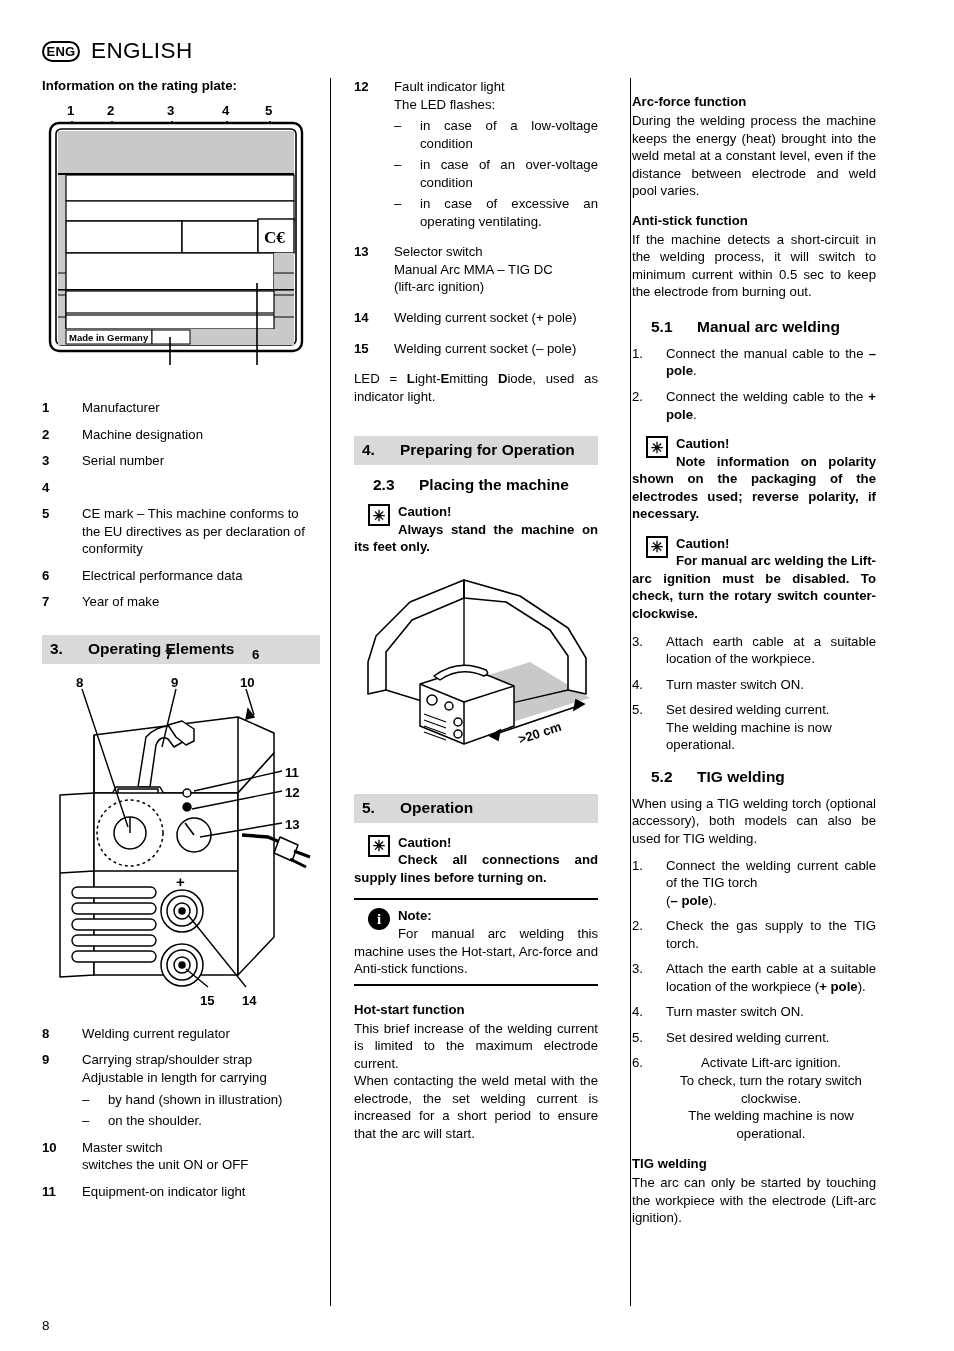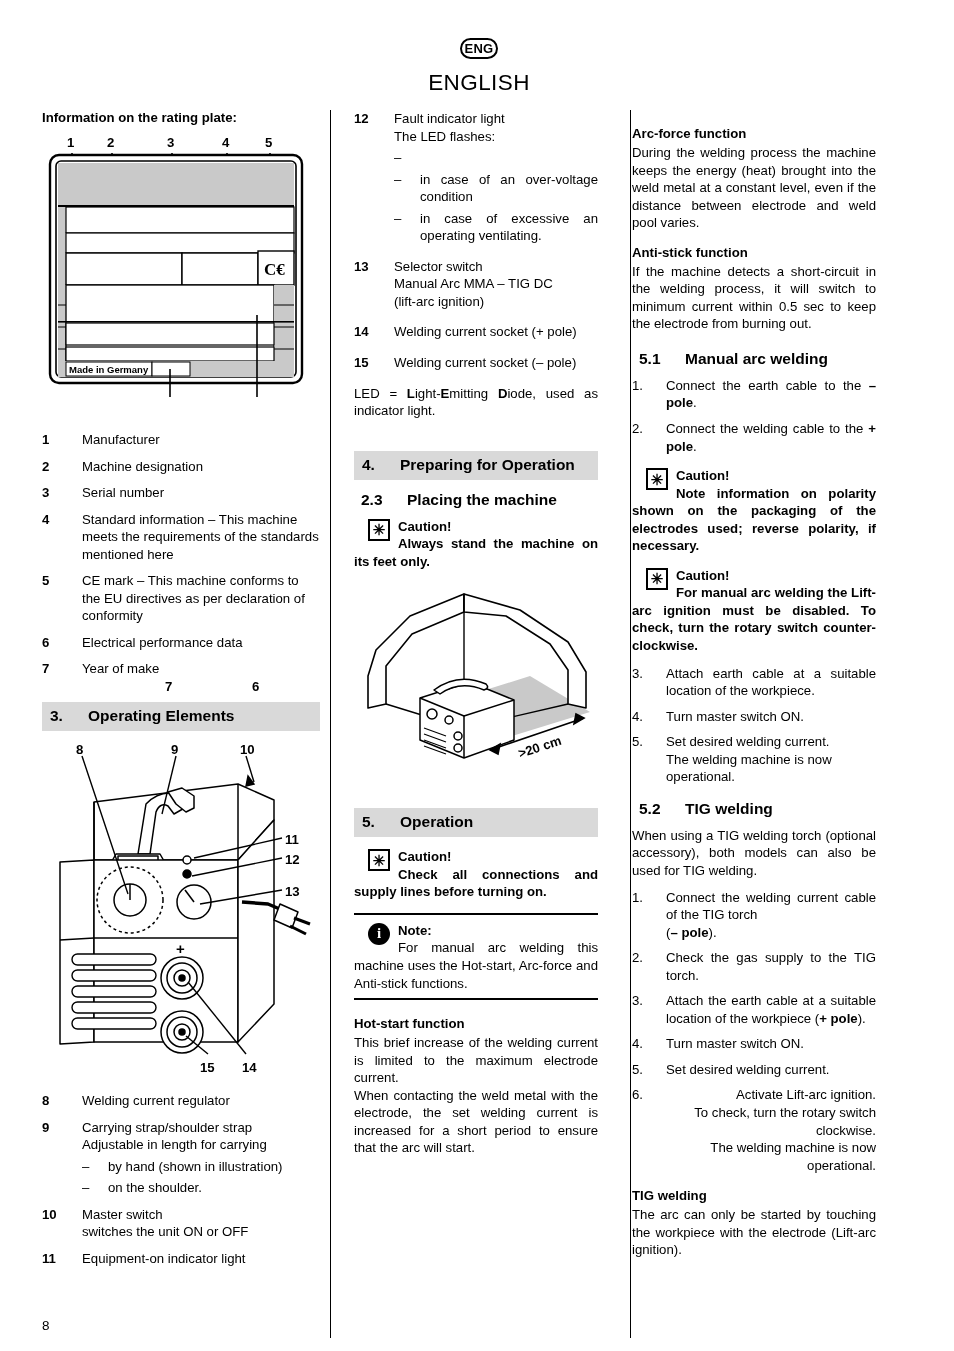--- a/index.html
+++ b/index.html
@@ -8,21 +8,21 @@
     width: 954px; height: 1351px;
     background: #ffffff;
     font-family: "Liberation Sans", sans-serif;
     color: #000000;
     position: relative;
     overflow: hidden;
   }
   .page { position: absolute; inset: 0; padding: 30px 38px 0 42px; }
 
   
-  .hdr { display: flex; align-items: center; gap: 11px; margin: 8px 0 14px 0; flex-direction: column; }
+  .hdr { display: flex; align-items: center; gap: 11px; margin: 8px 0 14px 0; }
   .eng-badge {
     width: 38px; height: 21px; border: 2.2px solid #000; border-radius: 11px;
     display: flex; align-items: center; justify-content: center;
     font-size: 13px; font-weight: bold; letter-spacing: .2px;
   }
   .hdr-title { font-size: 22.5px; letter-spacing: .4px; }
 
   
   .cols { display: flex; position: relative; }
   .col { width: 278px; }
@@ -38,21 +38,21 @@
   p.body.last { margin-bottom: 0; }
   .bold-p { font-weight: bold; }
   .run-h { font-size: 13.2px; font-weight: bold; margin: 0 0 3px 0; } .gap-m { height: 15px; } .gap-l { height: 22px; }
 
   
   .secbar {
     background: #d9d9d9; font-size: 15.5px; font-weight: bold;
     padding: 5px 8px 6px 8px; display: flex; gap: 16px; margin: 0 0 11px 0;
   }
   .secbar .num { min-width: 22px; }
-  .subsec { font-size: 15.5px; font-weight: bold; display: flex; gap: 16px; margin: 0 0 9px 0; padding-left: 7px; }
+  .subsec { font-size: 15.5px; font-weight: bold; display: flex; gap: 16px; margin: 0 0 9px 0; padding-left: 19px; }
   .subsec .num { min-width: 30px; }
 
   
   .ilist { margin: 0; }
   .irow { display: flex; font-size: 13.2px; line-height: 1.33; margin-bottom: 9px; }
   .irow .ix { width: 40px; flex: none; font-weight: bold; }
   .irow .itx { flex: 1; }
   .dashrow { display: flex; margin-top: 4px; }
   .dashrow .dx { width: 26px; flex: none; }
   .dashrow .dtx { flex: 1; text-align: justify; }
@@ -188,21 +188,20 @@
         <div class="irow">
             <div class="ix">2</div>
             <div class="itx">Machine designation</div>
           </div>
         <div class="irow">
             <div class="ix">3</div>
             <div class="itx">Serial number</div>
           </div>
         <div class="irow">
             <div class="ix">4</div>
-            <div class="itx">Standard information – This machine meets the requirements of the standards mentioned here</div>
           </div>
         <div class="irow">
             <div class="ix">5</div>
             <div class="itx">CE mark – This machine conforms to the EU directives as per declaration of conformity</div>
           </div>
         <div class="irow">
             <div class="ix">6</div>
             <div class="itx">Electrical performance data</div>
           </div>
         <div class="irow">
@@ -334,20 +333,21 @@
     <div class="col c2">
 
       <div class="ilist">
         <div class="irow">
           <div class="ix">12</div>
           <div class="itx">
             <div style="white-space:pre-line">Fault indicator light
 The LED flashes:</div>
             <div class="dashrow">
                 <div class="dx">–</div>
+                <div class="dtx">in case of a low-voltage condition</div>
               </div>
             <div class="dashrow">
                 <div class="dx">–</div>
                 <div class="dtx">in case of an over-voltage condition</div>
               </div>
             <div class="dashrow">
                 <div class="dx">–</div>
                 <div class="dtx">in case of excessive an operating ventilating.</div>
               </div>
           </div>
@@ -469,21 +469,21 @@
       <div class="run-h" style="margin-top:13px">Anti-stick function</div>
       <p class="body">If the machine detects a short-circuit in the welding process, it will switch to minimum current within 0.5 sec to keep the electrode from burning out.</p>
 
       <div class="subsec" style="margin-top:17px">
         <span class="num">5.1</span>
         <span>Manual arc welding</span>
       </div>
 
       <div class="srow">
         <div class="sx">1.</div>
-        <div class="stx"><span>Connect the earth cable to the </span><b>– pole</b><span>.</span></div>
+        <div class="stx"><span>Connect the manual cable to the </span><b>– pole</b><span>.</span></div>
       </div>
       <div class="srow">
         <div class="sx">2.</div>
         <div class="stx"><span>Connect the welding cable to the </span><b>+ pole</b><span>.</span></div>
       </div>
 
       <div class="cbox" style="margin-top:12px">
         <div class="ico">✳</div>
         <div class="ttl">Caution!</div>
         <div class="bd">Note information on polarity shown on the packaging of the electrodes used; reverse polarity, if necessary.</div>
@@ -533,21 +533,21 @@
       <div class="srow">
           <div class="sx">4.</div>
           <div class="stx">Turn master switch ON.</div>
         </div>
       <div class="srow">
           <div class="sx">5.</div>
           <div class="stx">Set desired welding current.</div>
         </div>
       <div class="srow">
           <div class="sx">6.</div>
-          <div class="stx" style="white-space:pre-line;text-align:right">Activate Lift-arc ignition.
+          <div class="stx" style="white-space:pre-line;text-align:center">Activate Lift-arc ignition.
 To check, turn the rotary switch clockwise.
 The welding machine is now operational.</div>
         </div>
 
       <div class="run-h" style="margin-top:14px">TIG welding</div>
       <p class="body last">The arc can only be started by touching the workpiece with the electrode (Lift-arc ignition).</p>
     </div>
   </div>
 
   <div class="pagenum">8</div>

